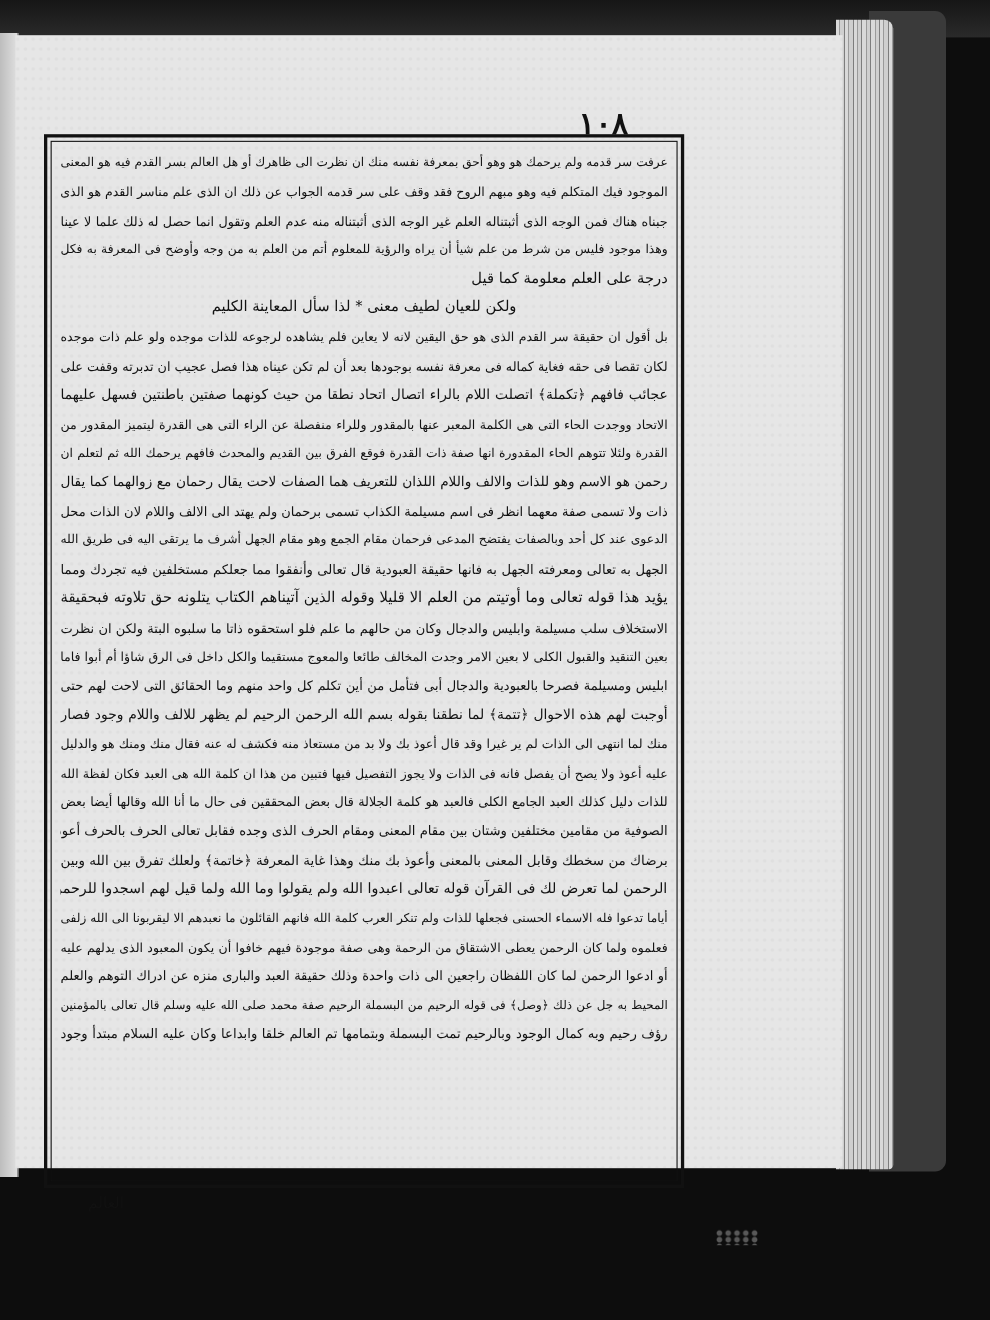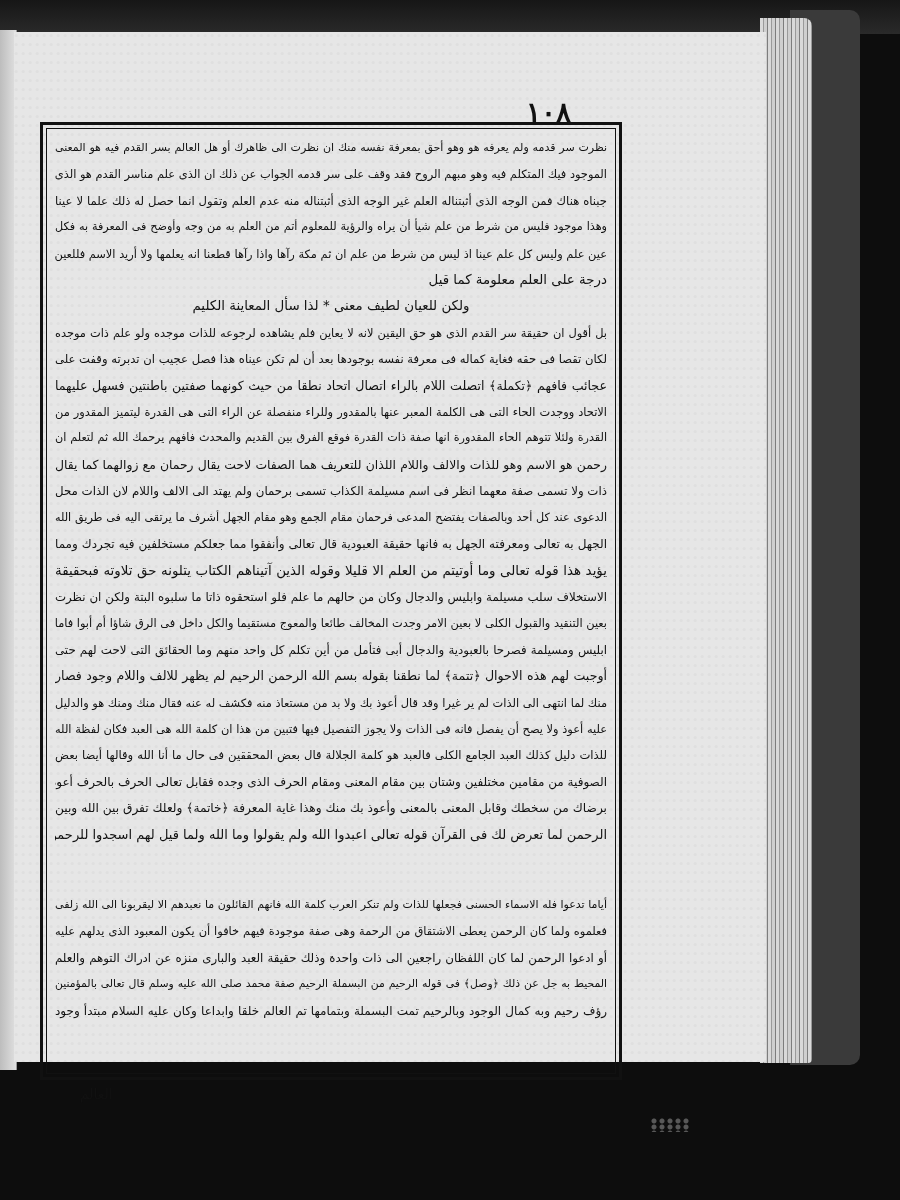--- a/index.html
+++ b/index.html
@@ -30,25 +30,24 @@
 <div class="page-stack"></div>
 <div class="gutter"></div>
 
 <div class="page"></div>
 
 <div class="page-number">١٠٨</div>
 
 <div class="frame">
   <div class="frame-inner">
     <div class="text-body" id="text-body">
-      <span class="line" style="font-size: 11px;">نظرت سر قدمه ولم يعرفه هو وهو أحق بمعرفة نفسه منك ان نظرت الى ظاهرك أو هل العالم بسر القدم فيه هو المعنى</span>
+      <span class="line" style="font-size: 11px;">عرفت سر قدمه ولم يرحمك هو وهو أحق بمعرفة نفسه منك ان نظرت الى ظاهرك أو هل العالم بسر القدم فيه هو المعنى</span>
       <span class="line" style="font-size: 11.4px;">الموجود فيك المتكلم فيه وهو مبهم الروح فقد وقف على سر قدمه الجواب عن ذلك ان الذى علم مناسر القدم هو الذى</span>
       <span class="line" style="font-size: 11.6px;">جبناه هناك فمن الوجه الذى أثبتناله العلم غير الوجه الذى أثبتناله منه عدم العلم وتقول انما حصل له ذلك علما لا عينا</span>
       <span class="line" style="font-size: 11.2px;">وهذا موجود فليس من شرط من علم شيأ أن يراه والرؤية للمعلوم أتم من العلم به من وجه وأوضح فى المعرفة به فكل</span>
-      <span class="line" style="font-size: 11.4px;">عين علم وليس كل علم عينا اذ ليس من شرط من علم ان ثم مكة رآها واذا رآها قطعنا انه يعلمها ولا أريد الاسم فللعين</span>
       <span class="line last-short" style="font-size: 13.4px;">درجة على العلم معلومة كما قيل</span>
       <span class="line center" style="font-size: 13.4px;">ولكن للعيان لطيف معنى * لذا سأل المعاينة الكليم</span>
       <span class="line" style="font-size: 11.4px;">بل أقول ان حقيقة سر القدم الذى هو حق اليقين لانه لا يعاين فلم يشاهده لرجوعه للذات موجده ولو علم ذات موجده</span>
       <span class="line" style="font-size: 11.6px;">لكان تقصا فى حقه فغاية كماله فى معرفة نفسه بوجودها بعد أن لم تكن عيناه هذا فصل عجيب ان تدبرته وقفت على</span>
       <span class="line" style="font-size: 12.6px;">عجائب فافهم ﴿تكملة﴾ اتصلت اللام بالراء اتصال اتحاد نطقا من حيث كونهما صفتين باطنتين فسهل عليهما</span>
       <span class="line" style="font-size: 11.4px;">الاتحاد ووجدت الحاء التى هى الكلمة المعبر عنها بالمقدور وللراء منفصلة عن الراء التى هى القدرة ليتميز المقدور من</span>
       <span class="line" style="font-size: 11.2px;">القدرة ولئلا تتوهم الحاء المقدورة انها صفة ذات القدرة فوقع الفرق بين القديم والمحدث فافهم يرحمك الله ثم لتعلم ان</span>
       <span class="line" style="font-size: 12.4px;">رحمن هو الاسم وهو للذات والالف واللام اللذان للتعريف هما الصفات لاحت يقال رحمان مع زوالهما كما يقال</span>
       <span class="line" style="font-size: 11.8px;">ذات ولا تسمى صفة معهما انظر فى اسم مسيلمة الكذاب تسمى برحمان ولم يهتد الى الالف واللام لان الذات محل</span>
       <span class="line" style="font-size: 11.2px;">الدعوى عند كل أحد وبالصفات يفتضح المدعى فرحمان مقام الجمع وهو مقام الجهل أشرف ما يرتقى اليه فى طريق الله</span>
@@ -57,21 +56,21 @@
       <span class="line" style="font-size: 11.8px;">الاستخلاف سلب مسيلمة وابليس والدجال وكان من حالهم ما علم فلو استحقوه ذاتا ما سلبوه البتة ولكن ان نظرت</span>
       <span class="line" style="font-size: 11.4px;">بعين التنقيد والقبول الكلى لا بعين الامر وجدت المخالف طائعا والمعوج مستقيما والكل داخل فى الرق شاؤا أم أبوا فاما</span>
       <span class="line" style="font-size: 11.8px;">ابليس ومسيلمة فصرحا بالعبودية والدجال أبى فتأمل من أين تكلم كل واحد منهم وما الحقائق التى لاحت لهم حتى</span>
       <span class="line" style="font-size: 12.6px;">أوجبت لهم هذه الاحوال ﴿تتمة﴾ لما نطقنا بقوله بسم الله الرحمن الرحيم لم يظهر للالف واللام وجود فصار</span>
       <span class="line" style="font-size: 11.4px;">منك لما انتهى الى الذات لم ير غيرا وقد قال أعوذ بك ولا بد من مستعاذ منه فكشف له عنه فقال منك ومنك هو والدليل</span>
       <span class="line" style="font-size: 11.4px;">عليه أعوذ ولا يصح أن يفصل فانه فى الذات ولا يجوز التفصيل فيها فتبين من هذا ان كلمة الله هى العبد فكان لفظة الله</span>
       <span class="line" style="font-size: 11.6px;">للذات دليل كذلك العبد الجامع الكلى فالعبد هو كلمة الجلالة قال بعض المحققين فى حال ما أنا الله وقالها أيضا بعض</span>
       <span class="line" style="font-size: 12px;">الصوفية من مقامين مختلفين وشتان بين مقام المعنى ومقام الحرف الذى وجده فقابل تعالى الحرف بالحرف أعوذ</span>
       <span class="line" style="font-size: 12.2px;">برضاك من سخطك وقابل المعنى بالمعنى وأعوذ بك منك وهذا غاية المعرفة ﴿خاتمة﴾ ولعلك تفرق بين الله وبين</span>
       <span class="line" style="font-size: 13px;">الرحمن لما تعرض لك فى القرآن قوله تعالى اعبدوا الله ولم يقولوا وما الله ولما قيل لهم اسجدوا للرحمن قالوا وما الرحمن</span>
-      <span class="line" style="font-size: 11px; margin-top: 44px;">أياما تدعوا فله الاسماء الحسنى فجعلها للذات ولم تنكر العرب كلمة الله فانهم القائلون ما نعبدهم الا ليقربونا الى الله زلفى</span>
+      <span class="line" style="font-size: 11px;">أياما تدعوا فله الاسماء الحسنى فجعلها للذات ولم تنكر العرب كلمة الله فانهم القائلون ما نعبدهم الا ليقربونا الى الله زلفى</span>
       <span class="line" style="font-size: 11.4px;">فعلموه ولما كان الرحمن يعطى الاشتقاق من الرحمة وهى صفة موجودة فيهم خافوا أن يكون المعبود الذى يدلهم عليه</span>
       <span class="line" style="font-size: 11.8px;">أو ادعوا الرحمن لما كان اللفظان راجعين الى ذات واحدة وذلك حقيقة العبد والبارى منزه عن ادراك التوهم والعلم</span>
       <span class="line" style="font-size: 10.8px;">المحيط به جل عن ذلك ﴿وصل﴾ فى قوله الرحيم من البسملة الرحيم صفة محمد صلى الله عليه وسلم قال تعالى بالمؤمنين</span>
       <span class="line" style="font-size: 12px;">رؤف رحيم وبه كمال الوجود وبالرحيم تمت البسملة وبتمامها تم العالم خلقا وابداعا وكان عليه السلام مبتدأ وجود</span>
     </div>
   </div>
 </div>
 
 <div class="catchword">العالم</div>
 <div class="stain"></div>

